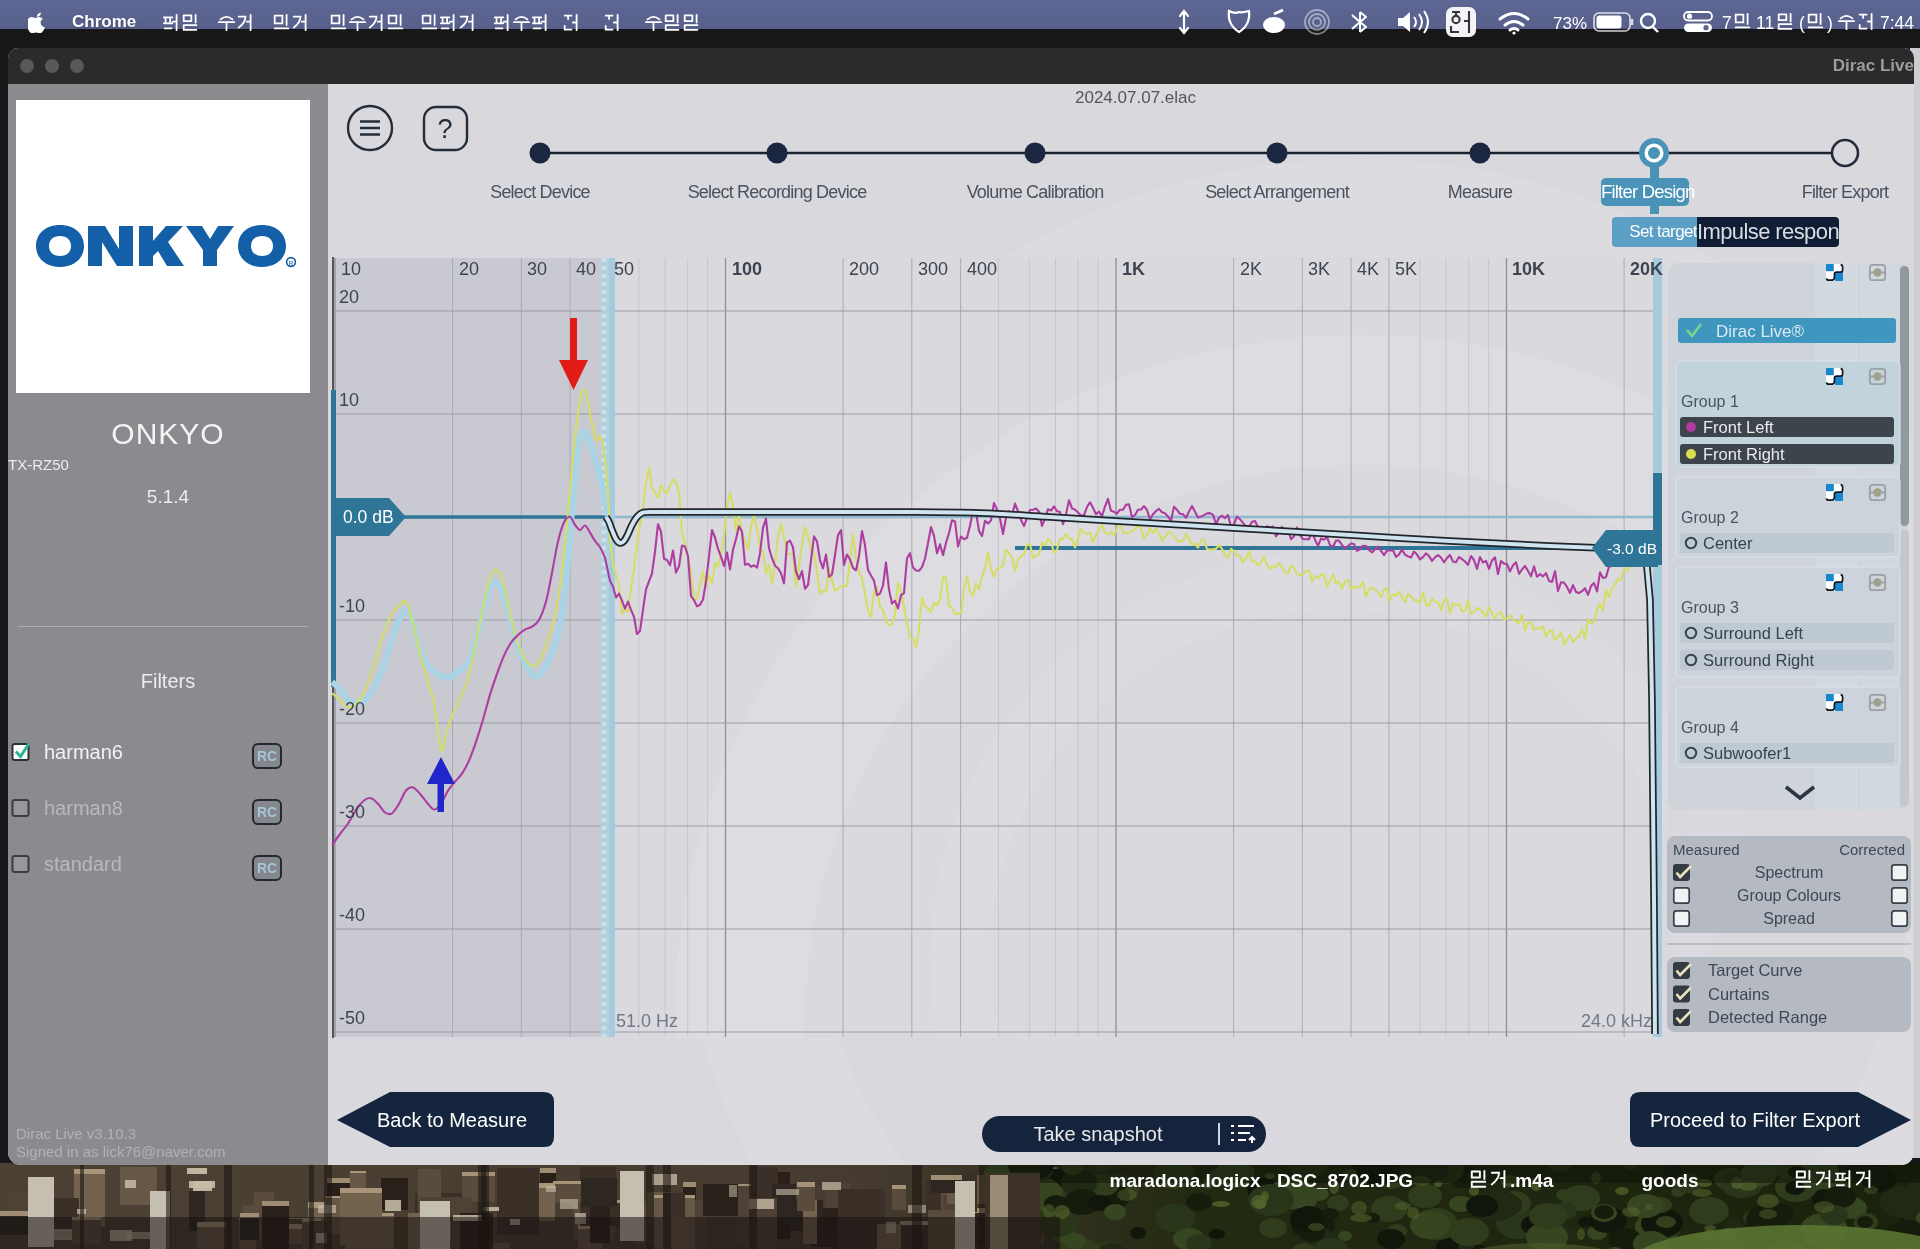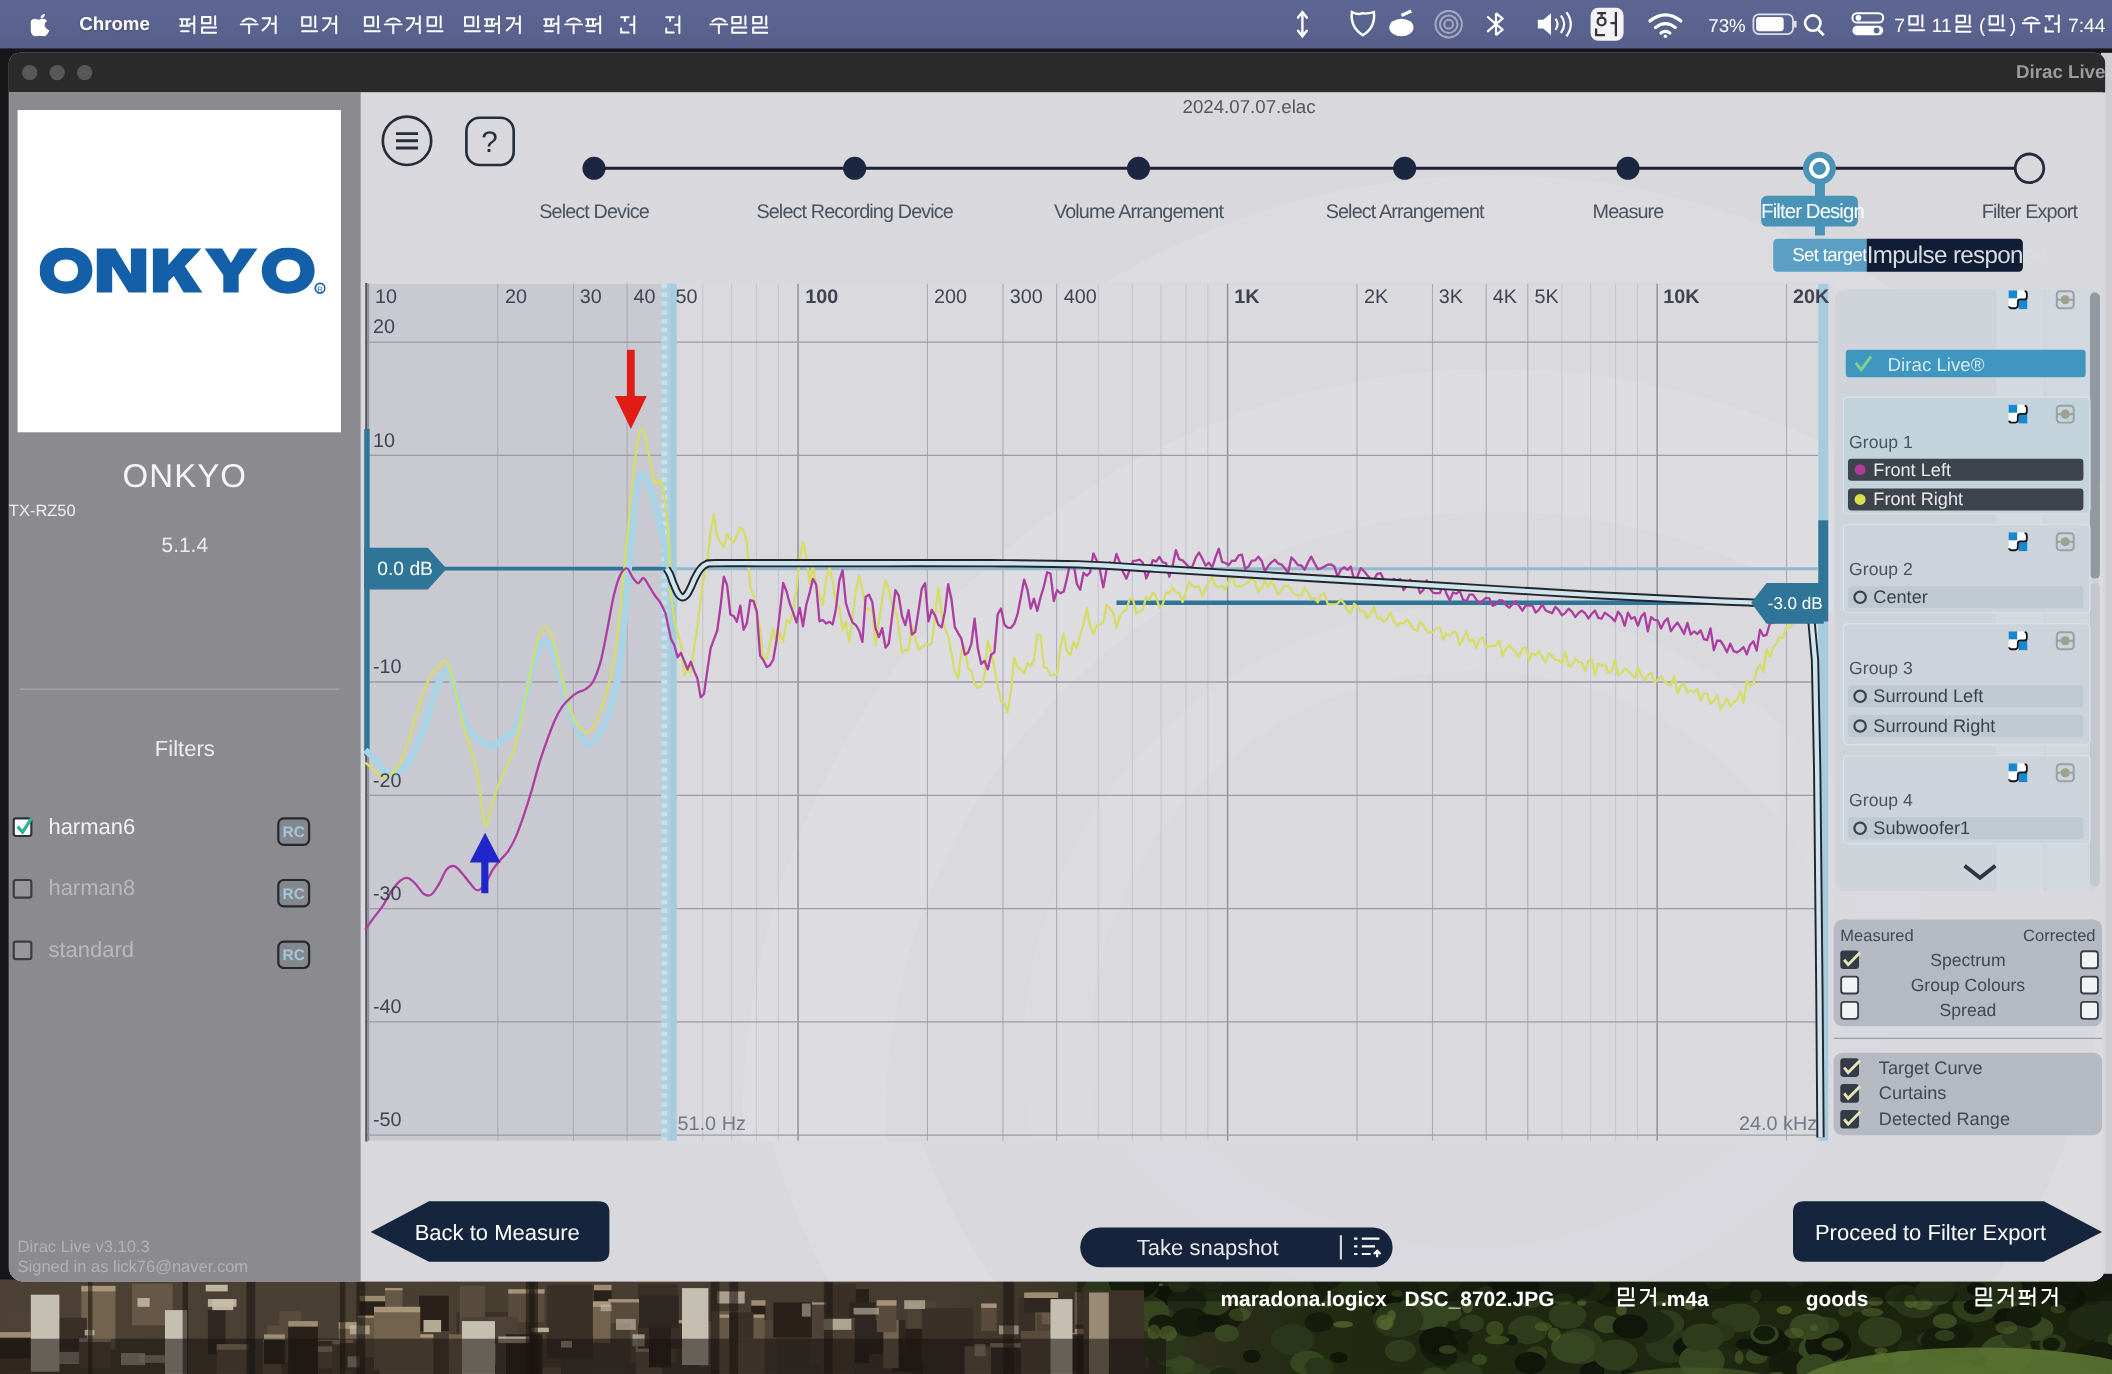--- a/index.html
+++ b/index.html
@@ -1,17 +1,17 @@
 <!DOCTYPE html>
 <html><head><meta charset="utf-8"><style>
 *{margin:0;padding:0;box-sizing:border-box}
 body{width:1920px;height:1249px;overflow:hidden;position:relative;background:#17171a;
  font-family:"Liberation Sans",sans-serif;-webkit-font-smoothing:antialiased}
 .abs{position:absolute}
-.menubar{left:0;top:0;width:1920px;height:44px;background:linear-gradient(#5e6794,#575f8a);color:#fff}
+.menubar{left:0;top:0;width:1920px;height:29px;background:linear-gradient(#5e6794,#575f8a);color:#fff}
 .mitem{position:absolute;top:0;height:44px;line-height:44px;font-size:17px;white-space:nowrap;text-shadow:0 1px 2px rgba(0,0,0,.25)}
 .window{left:8px;top:48px;width:1906px;height:1117px;border-radius:10px 10px 13px 13px;overflow:hidden;background:#d8d8dd}
 .titlebar{position:absolute;left:0;top:0;width:1906px;height:36px;background:#2b2b2c}
 .tl{position:absolute;top:11px;width:14px;height:14px;border-radius:50%;background:#585858}
 .sidebar{position:absolute;left:0;top:36px;width:320px;height:1170px;background:#8b8b8f}
 .main{position:absolute;left:320px;top:36px;width:1584px;height:1081px;background:#d8d8dd;overflow:hidden}
 .steplbl{position:absolute;font-size:18px;color:#49525e;transform:translateX(-50%);white-space:nowrap;letter-spacing:-0.8px}
 </style></head><body>
 <div class="abs menubar">
     <svg class="abs" style="left:28px;top:12px" width="18" height="21" viewBox="0 0 18 21">
@@ -562,21 +562,21 @@
         <circle cx="949" cy="69" r="10.5" fill="#1b2740"></circle>
         <circle cx="1152" cy="69" r="10.5" fill="#1b2740"></circle>
         <rect x="1322" y="79" width="9" height="54" fill="#4a93b8"></rect>
         <circle cx="1326" cy="69" r="15" fill="#4a93b8"></circle>
         <circle cx="1326" cy="69" r="9.5" fill="#fff"></circle>
         <circle cx="1326" cy="69" r="6" fill="#4a93b8"></circle>
         <circle cx="1517" cy="69" r="13" fill="#d8d8dd" stroke="#242c3c" stroke-width="2.6"></circle>
       </svg>
       <div class="steplbl" style="left:212px;top:98px">Select Device</div>
       <div class="steplbl" style="left:449px;top:98px">Select Recording Device</div>
-      <div class="steplbl" style="left:707px;top:98px">Volume Arrangement</div>
+      <div class="steplbl" style="left:707px;top:98px">Volume Calibration</div>
       <div class="steplbl" style="left:949px;top:98px">Select Arrangement</div>
       <div class="steplbl" style="left:1152px;top:98px">Measure</div>
       <div class="steplbl" style="left:1517px;top:98px">Filter Export</div>
       <div class="abs" style="left:1273px;top:94px;width:88px;height:28px;background:#4a93b8;border-radius:5px;color:#fff;font-size:18.5px;text-align:center;line-height:28px;letter-spacing:-0.8px;white-space:nowrap">Filter Design</div>
       <div class="abs" style="left:1284px;top:133px;width:85px;height:30px;background:#5ba0c4;border-radius:4px 0 0 4px;color:#fff;font-size:17px;line-height:30px;text-align:right;letter-spacing:-0.6px;white-space:nowrap">Set target</div>
       <div class="abs" style="left:1369px;top:133px;width:142px;height:30px;background:#111d35;border-radius:0 4px 4px 0;color:#d9dde3;font-size:22px;line-height:30px;text-align:center;letter-spacing:-0.6px;white-space:nowrap">Impulse response</div>
     </div>
     <svg class="abs" style="left:323px;top:209px" width="1336" height="781" viewBox="331 257 1336 781">
       <rect x="331" y="257" width="1336" height="781" fill="#d9d9de"></rect>
       <g fill="none" stroke="#dfdfe4" opacity="0.55">

